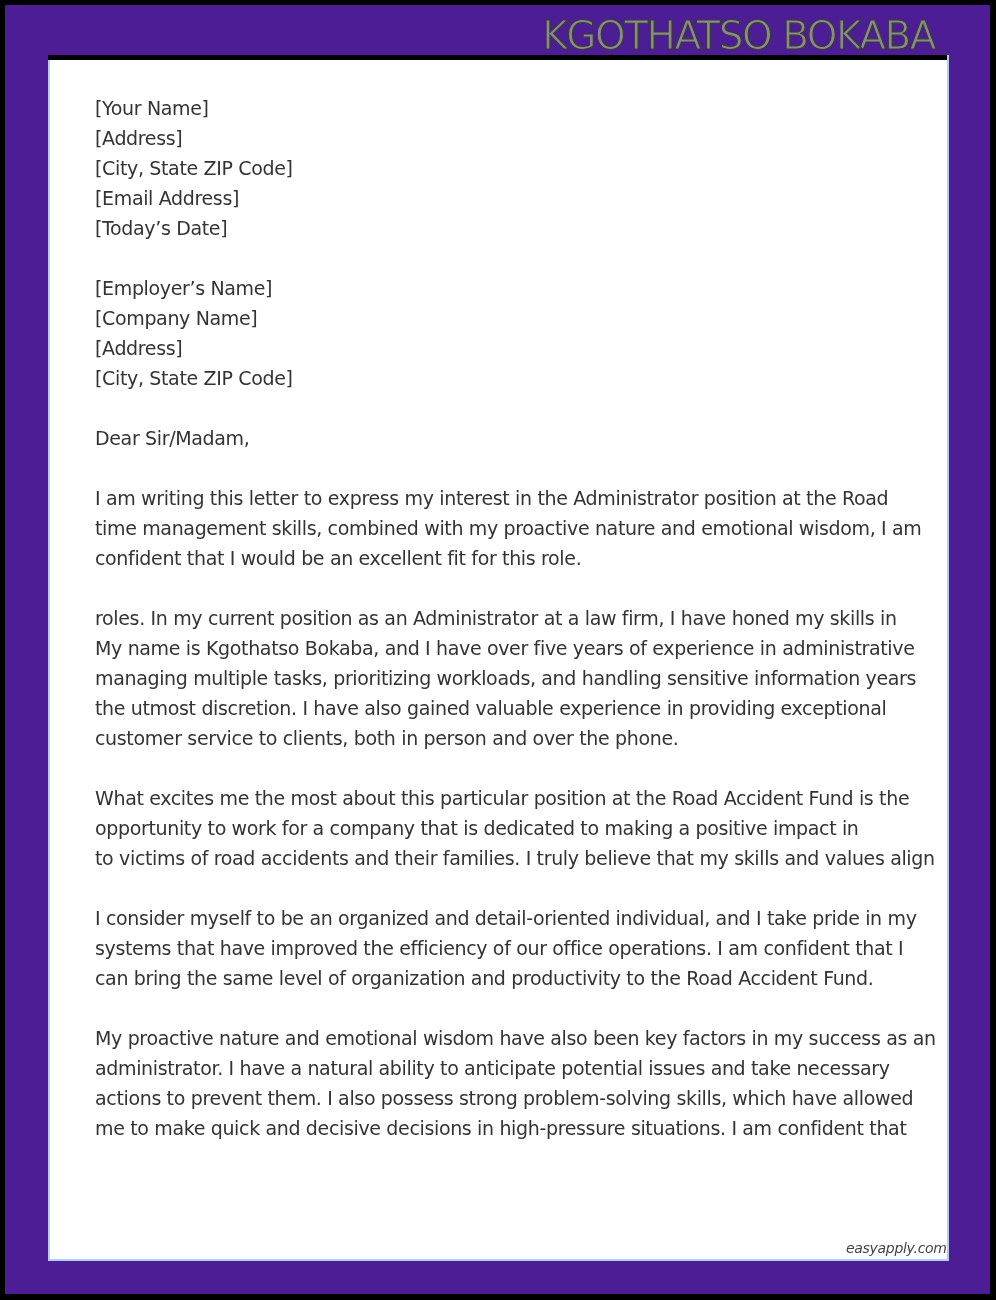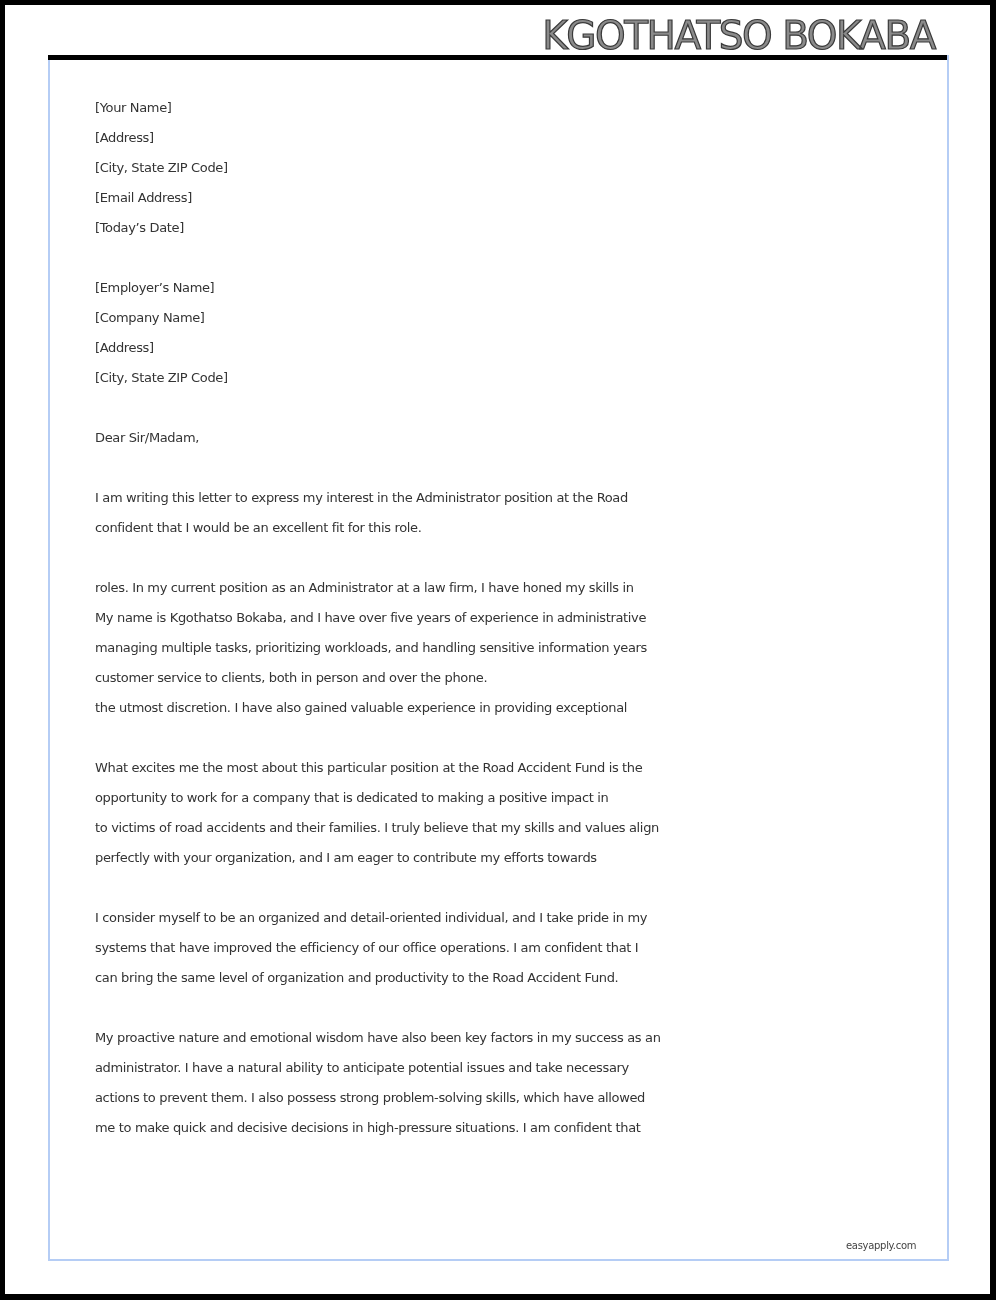--- a/index.html
+++ b/index.html
@@ -8,21 +8,21 @@
     height: 1300px;
     overflow: hidden;
     position: relative;
     background: #000;
     font-family: "DejaVu Sans", "Liberation Sans", sans-serif;
   }
   .frame {
     position: absolute;
     left: 5px; top: 5px;
     width: 985px; height: 1289px;
-    background: #ffffff;
+    background: #4c1d95;
     overflow: hidden;
   }
   .title {
     position: absolute;
     right: 55px;
     top: 7px;
     font-family: "DejaVu Sans", sans-serif;
     font-size: 39px;
     letter-spacing: -1.5px;
     color: #8a8a8a;
@@ -47,34 +47,35 @@
     top: 50px;
     width: 899px;
     height: 5px;
     background: #000;
   }
   .letter {
     position: absolute;
     left: 95px;
     top: 93px;
     width: 820px;
-    font-size: 13px;
+    font-size: 19px;
     line-height: 30px;
     color: #333333;
     letter-spacing: -0.35px;
   }
   .line { display: block; white-space: nowrap; height: 30px; }
   .gap { height: 30px; }
   .watermark {
     position: absolute;
     left: 846px;
     top: 1240px;
-    font-size: 10px;
+    font-size: 14px;
     color: #444;
     letter-spacing: -0.3px;
+    font-style: italic;
   }
 </style>
 </head>
 <body>
 
 <div class="frame">
   <div class="title">KGOTHATSO BOKABA</div>
   <div class="page"></div>
   <div class="topbar"></div>
 </div>
@@ -93,38 +94,38 @@
     <span class="line">[Company Name]</span>
     <span class="line">[Address]</span>
     <span class="line">[City, State ZIP Code]</span>
   </div>
   <div class="gap"></div>
   <span class="line">Dear Sir/Madam,</span>
   <div class="gap"></div>
 
   <div>
     <span class="line">I am writing this letter to express my interest in the Administrator position at the Road</span>
+    <span class="line">time management skills, combined with my proactive nature and emotional wisdom, I am</span>
     <span class="line">confident that I would be an excellent fit for this role.</span>
   </div>
   <div class="gap"></div>
 
   <div>
     <span class="line">roles. In my current position as an Administrator at a law firm, I have honed my skills in</span>
     <span class="line">My name is Kgothatso Bokaba, and I have over five years of experience in administrative</span>
     <span class="line">managing multiple tasks, prioritizing workloads, and handling sensitive information years</span>
+    <span class="line">the utmost discretion. I have also gained valuable experience in providing exceptional</span>
     <span class="line">customer service to clients, both in person and over the phone.</span>
-    <span class="line">the utmost discretion. I have also gained valuable experience in providing exceptional</span>
   </div>
   <div class="gap"></div>
 
   <div>
     <span class="line">What excites me the most about this particular position at the Road Accident Fund is the</span>
     <span class="line">opportunity to work for a company that is dedicated to making a positive impact in</span>
     <span class="line">to victims of road accidents and their families. I truly believe that my skills and values align</span>
-    <span class="line">perfectly with your organization, and I am eager to contribute my efforts towards</span>
   </div>
   <div class="gap"></div>
 
   <div>
     <span class="line">I consider myself to be an organized and detail-oriented individual, and I take pride in my</span>
     <span class="line">systems that have improved the efficiency of our office operations. I am confident that I</span>
     <span class="line">can bring the same level of organization and productivity to the Road Accident Fund.</span>
   </div>
   <div class="gap"></div>
 

